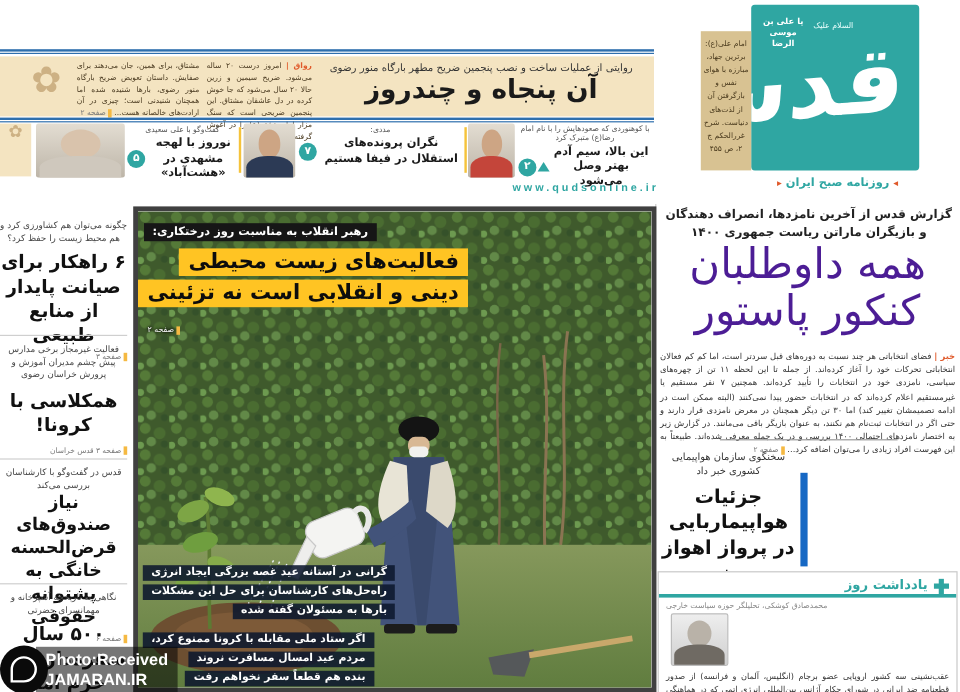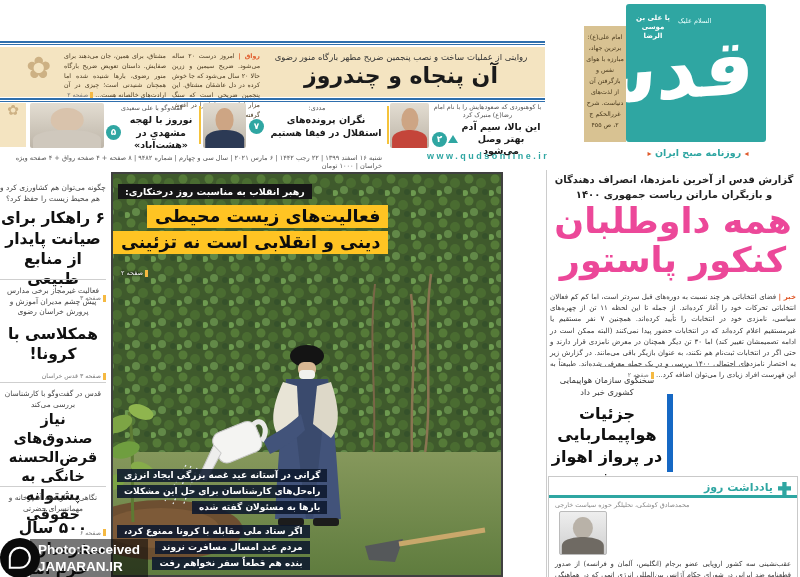--- a/index.html
+++ b/index.html
@@ -54,21 +54,21 @@
   
   .lc-kicker{font-size:7.4px;color:#444;line-height:1.45;}
   .lc-headline{font-size:15.5px;font-weight:900;color:#111;line-height:1.3;}
   .page-ref{font-size:6.2px;color:#777;}
   .ref-mark{display:inline-block;width:3px;height:7px;vertical-align:middle;margin-left:2px;}
   .ref-yellow{background:#f5b942;}
   .ref-teal{background:#2fa6a2;}
 
   
   .lead-kicker{font-size:10px;font-weight:bold;color:#222;line-height:1.5;}
-  .lead-headline{font-size:35px;font-weight:700;color:#ec4899;line-height:1.12;}
+  .lead-headline{font-size:35px;font-weight:400;color:#4c1d95;line-height:1.12;}
   .small-body{font-size:7px;color:#333;line-height:1.6;}
 
   
   .sec-kicker{font-size:8.3px;color:#333;line-height:1.5;}
   .sec-headline{font-weight:900;color:#111;line-height:1.35;}
   .blue-bar{background:#1668c4;}
 
   
   .note-box{border:1px solid #c9c9c9;background:#fff;overflow:hidden;}
   .note-title{color:#2fa6a2;font-weight:bold;font-size:11px;}
@@ -175,21 +175,20 @@
   </div>
   <div class="abs rtl" style="left:432px;top:103px;width:111px;">
     <div class="ps-kicker c">با کوهنوردی که صعودهایش را با نام امام رضا(ع) متبرک کرد</div>
     <div style="display:flex;align-items:center;gap:1px;margin-top:1px;">
       <div class="ps-headline c" style="flex:1;">این بالا، سیم آدم بهتر وصل می‌شود</div>
       <span class="mountain-icon"></span>
       <span class="num-circle">۲</span>
     </div>
   </div>
 
-  <div class="abs dateline rtl" style="left:0;top:154px;width:382px;">شنبه ۱۶ اسفند ۱۳۹۹ | ۲۲ رجب ۱۴۴۲ | ۶ مارس ۲۰۲۱ | سال سی و چهارم | شماره ۹۴۸۲ | ۸ صفحه + ۴ صفحه رواق + ۴ صفحه ویژه خراسان | ۱۰۰۰ تومان</div>
 
   <div class="abs v-divider" style="left:546px;top:170px;height:407px;"></div>
 
   <div class="abs lead-kicker c rtl" style="left:552px;top:172px;width:244px;">گزارش قدس از آخرین نامزدها، انصراف دهندگان و بازیگران ماراتن ریاست جمهوری ۱۴۰۰</div>
   <div class="abs lead-headline c rtl" style="left:550px;top:202px;width:246px;">همه داوطلبان کنکور پاستور</div>
   <p class="abs small-body j rtl" style="left:550px;top:292px;width:246px;margin:0;">
     <span class="tag-orange">خبر |</span>
     <span>فضای انتخاباتی هر چند نسبت به دوره‌های قبل سردتر است، اما کم کم فعالان انتخاباتی تحرکات خود را آغاز کرده‌اند. از جمله تا این لحظه ۱۱ تن از چهره‌های سیاسی، نامزدی خود در انتخابات را تأیید کرده‌اند. همچنین ۷ نفر مستقیم یا غیرمستقیم اعلام کرده‌اند که در انتخابات حضور پیدا نمی‌کنند (البته ممکن است در ادامه تصمیمشان تغییر کند) اما ۳۰ تن دیگر همچنان در معرض نامزدی قرار دارند و حتی اگر در انتخابات ثبت‌نام هم نکنند، به عنوان بازیگر باقی می‌مانند. در گزارش زیر به اختصار نامزدهای احتمالی ۱۴۰۰ بررسی و در یک جمله معرفی شده‌اند. طبیعتاً به این فهرست افراد زیادی را می‌توان اضافه کرد...</span>
     <span class="page-ref"><span class="ref-mark ref-yellow"></span><span>صفحه ۲</span></span>
   </p>
@@ -243,21 +242,21 @@
     <div class="lc-headline c" style="margin-top:0;font-size:14.5px;">نیاز صندوق‌های قرض‌الحسنه خانگی به پشتوانه حقوقی</div>
     <div class="page-ref" style="margin-top:5px;"><span class="ref-mark ref-yellow"></span><span>صفحه ۶</span></div>
   </div>
   <div class="abs hairline" style="left:0;top:486px;width:106px;"></div>
 
   <div class="abs rtl" style="left:0;top:493px;width:106px;">
     <div class="lc-kicker c">نگاهی به تاریخچه آشپزخانه و مهمانسرای حضرتی</div>
     <div class="lc-headline c" style="margin-top:4px;">۵۰۰ سال سفره‌داری در حرم امام رضا(ع)</div>
   </div>
 
-  <div class="abs" style="left:111px;top:172px;width:392px;height:405px;border:2px solid #404040;box-sizing:border-box;overflow:hidden;">
+  <div class="abs" style="left:111px;top:172px;width:436px;height:405px;border:4px solid #404040;box-sizing:border-box;overflow:hidden;">
     <svg width="428" height="401" viewBox="0 0 428 401">
       <defs>
         <pattern id="hedge" width="26" height="22" patternUnits="userSpaceOnUse">
           <rect width="26" height="22" fill="#3f5a2c"></rect>
           <circle cx="6" cy="5" r="4.5" fill="#557a38"></circle>
           <circle cx="18" cy="9" r="5" fill="#4a6c31"></circle>
           <circle cx="11" cy="16" r="4" fill="#628948"></circle>
           <circle cx="22" cy="18" r="3" fill="#35512a"></circle>
           <circle cx="2" cy="19" r="3" fill="#6d9a50"></circle>
         </pattern>

